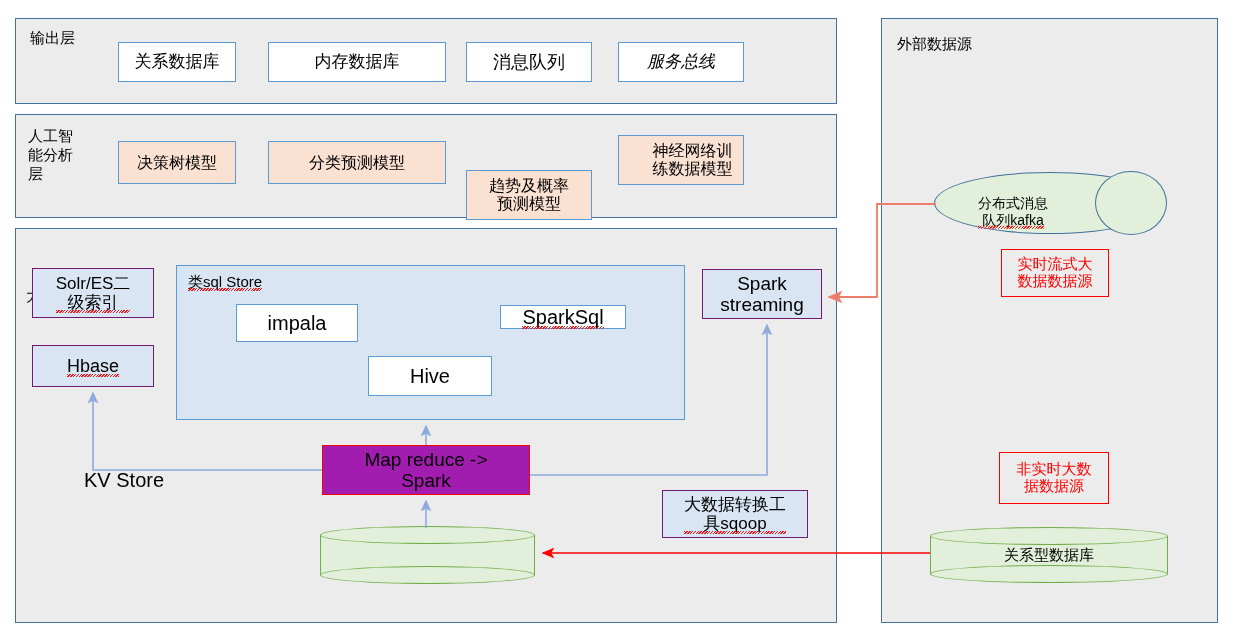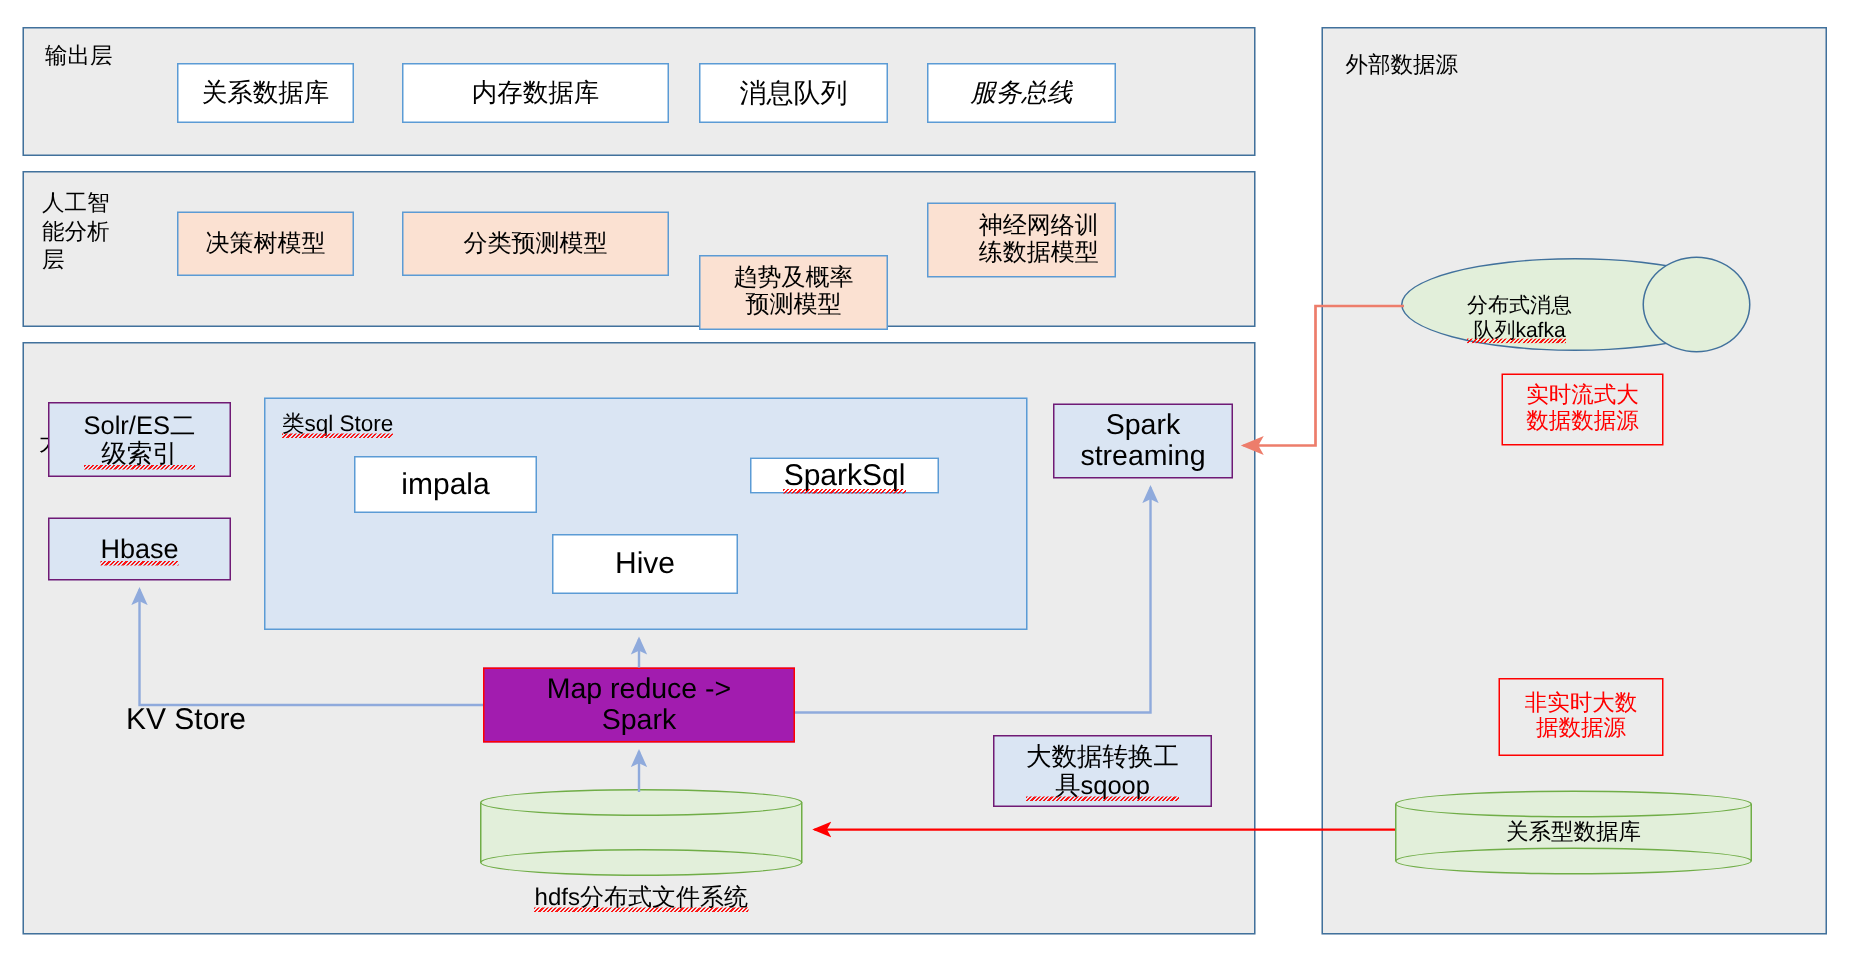--- a/index.html
+++ b/index.html
@@ -128,23 +128,20 @@
   <div class="nbox b-blue-fill" style="left:662px;top:490px;width:146px;height:48px;font-size:17px;white-space:pre-line;">
     <span class="squig">大数据转换工
 具sqoop</span>
   </div>
 
   <div class="vcyl" style="left:320px;top:526px;width:215px;height:58px;">
     <div class="side"></div>
     <div class="bot"></div>
     <div class="top"></div>
   </div>
-  <div class="plain" style="left:320px;top:588px;width:215px;text-align:center;font-size:16px;">
-    <span class="squig">hdfs分布式文件系统</span>
-  </div>
 
   <div class="panel" style="left:881px;top:18px;width:337px;height:605px;"></div>
   <div class="panel-title" style="left:897px;top:34px;">外部数据源</div>
 
   <div class="hcyl" style="left:934px;top:172px;width:232px;height:62px;">
     <div class="body"></div>
     <div class="cap"></div>
     <div class="label" style="white-space:pre-line;">
       <span class="squig">分布式消息
 队列kafka</span>

